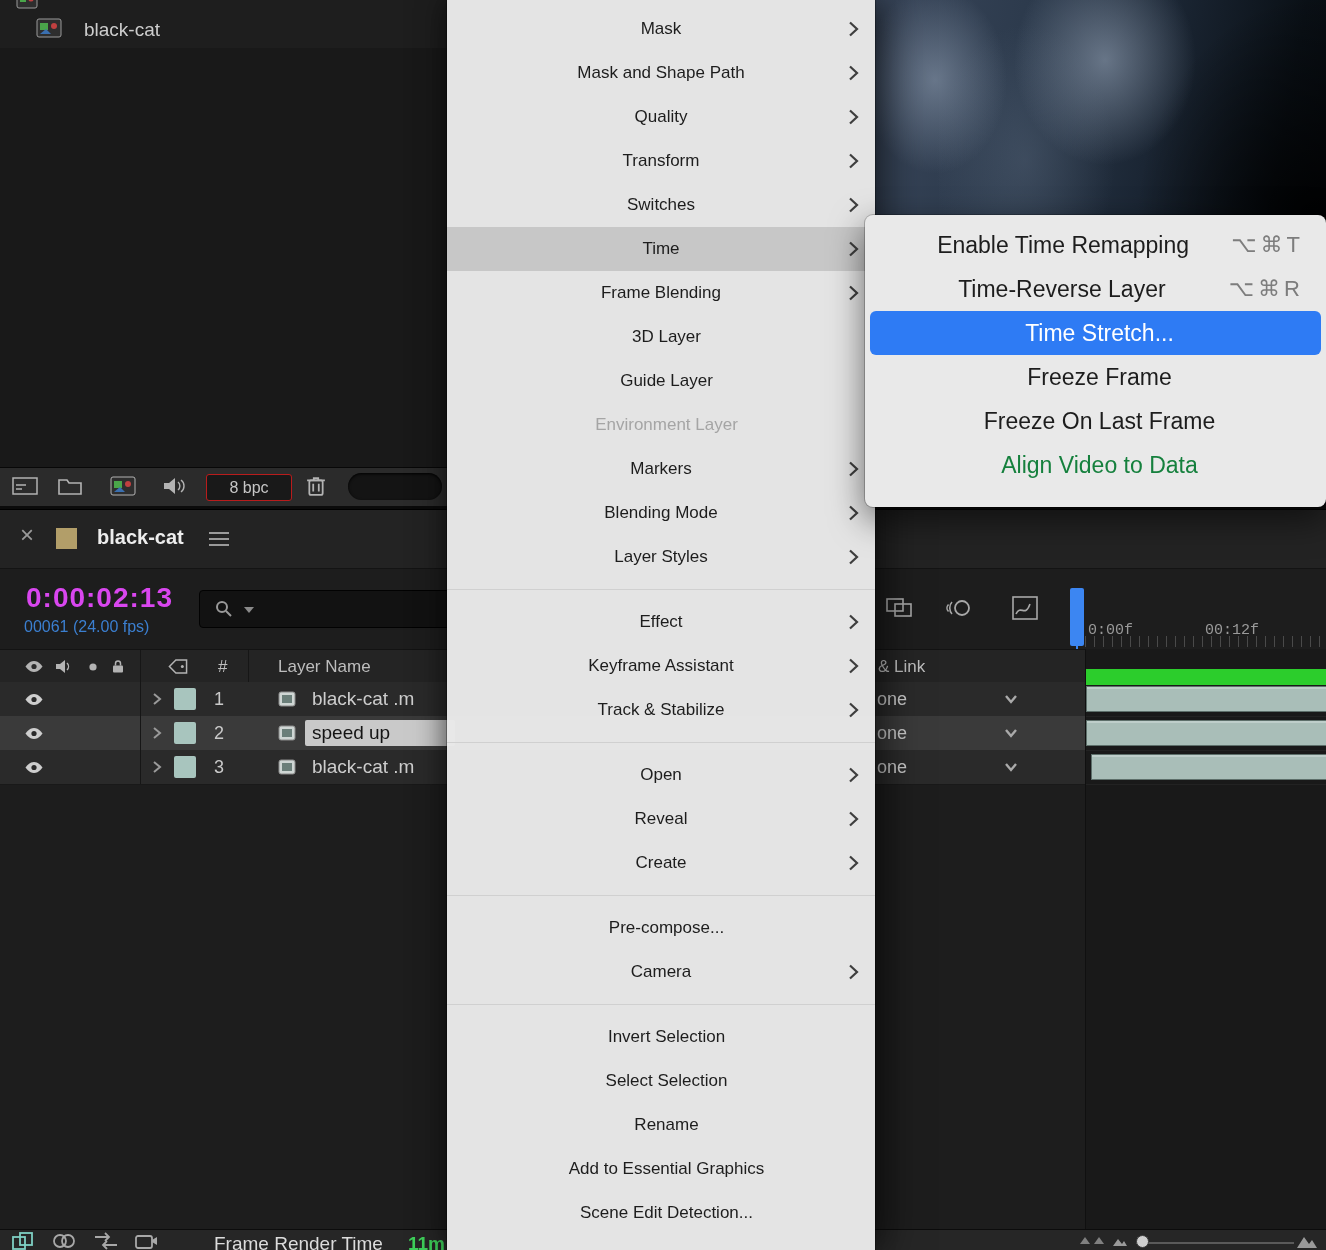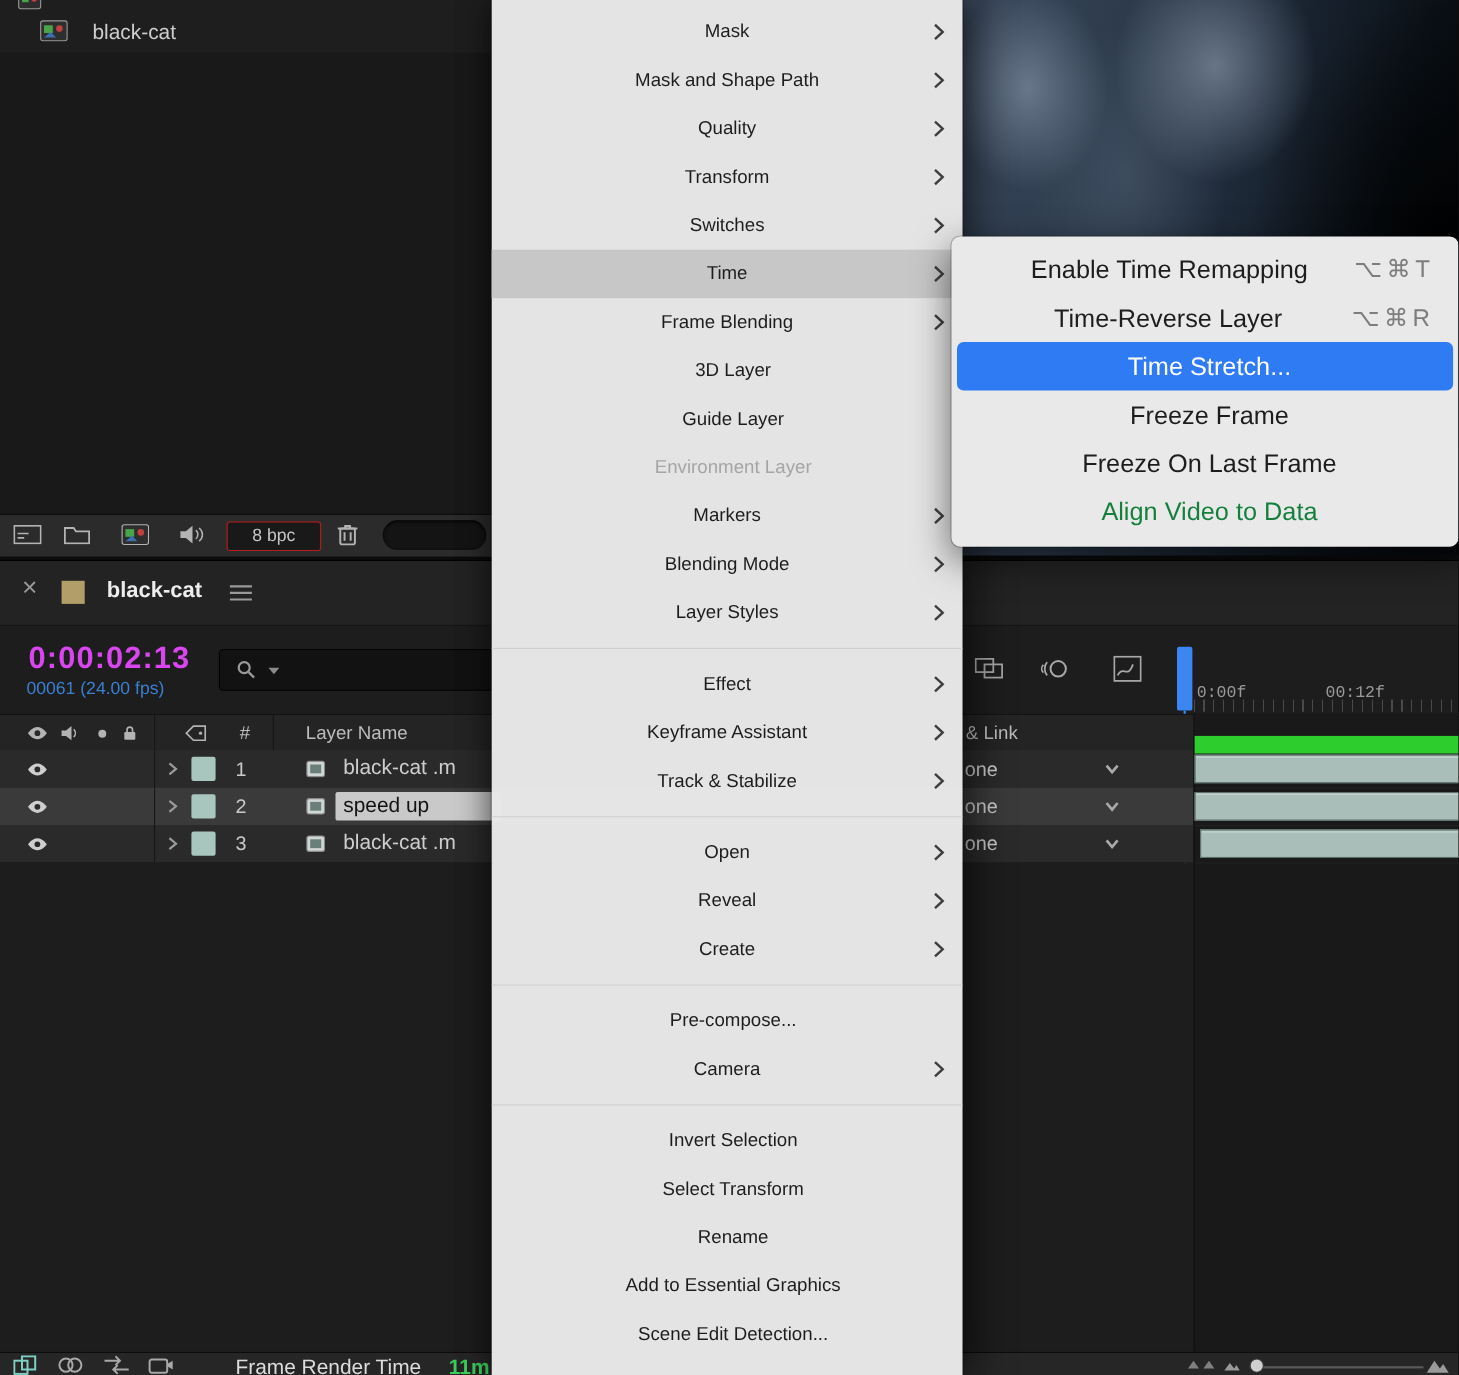--- a/index.html
+++ b/index.html
@@ -72,21 +72,21 @@
     box-shadow:0 0 0 1px rgba(0,0,0,.28), 10px 0 36px rgba(0,0,0,.5), -6px 0 24px rgba(0,0,0,.35);
     padding-top:7px;box-sizing:border-box;z-index:20;}
   .mi{height:44px;display:flex;align-items:center;padding:0 16px 0 27px;font-size:17px;color:#1d1d1d;}
   .mi .lbl{flex:1;white-space:nowrap;}
   .mi.hl{background:#c7c7c7;}
   .mi.dis{color:#a5a5a5;}
   .sep{height:1px;background:#d0d0d0;margin:10px 0;}
 
   #time-submenu{left:865px;top:215px;width:461px;background:#e9e9e9;border-radius:8px;
     box-shadow:0 12px 34px rgba(0,0,0,.55), 0 0 0 1px rgba(0,0,0,.22);
-    padding:8px 0 10px;box-sizing:border-box;z-index:21;}
+    padding:8px 0 20px;box-sizing:border-box;z-index:21;}
   .smi{height:44px;display:flex;align-items:center;padding:0 22px 0 30px;font-size:23px;color:#1d1d1d;}
   .smi .lbl{flex:1;white-space:nowrap;}
   .smi .sc{color:#7d7d7d;font-size:22px;letter-spacing:4px;}
   .smi.sel{background:#2e7bf4;color:#fff;border-radius:6px;margin:0 5px;padding:0 17px 0 25px;}
   .smi.dis{color:#15803d;}
 </style>
 </head>
 <body>
 
 <div class="screen">
@@ -439,21 +439,21 @@
         <span class="lbl">Camera</span>
         <svg width="11" height="18" viewBox="0 0 11 18">
           <path d="M2 2.5l7 6.5-7 6.5" fill="none" stroke="#3e3e3e" stroke-width="2.2"></path>
         </svg>
       </div>
     <div class="sep"></div>
     <div class="mi">
         <span class="lbl">Invert Selection</span>
       </div>
     <div class="mi">
-        <span class="lbl">Select Transform</span>
+        <span class="lbl">Select Selection</span>
       </div>
     <div class="mi">
         <span class="lbl">Rename</span>
       </div>
     <div class="mi">
         <span class="lbl">Add to Essential Graphics</span>
       </div>
     <div class="mi">
         <span class="lbl">Scene Edit Detection...</span>
       </div>

